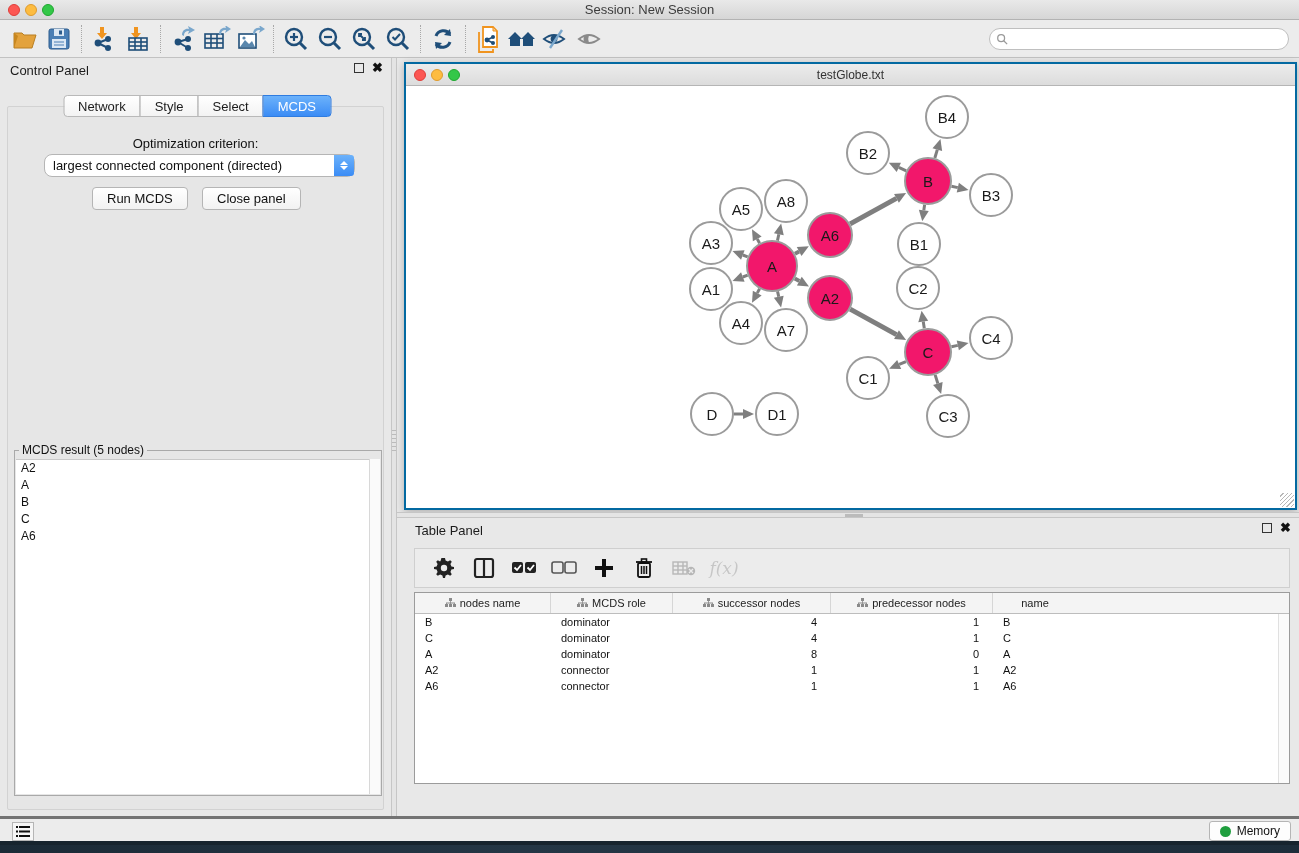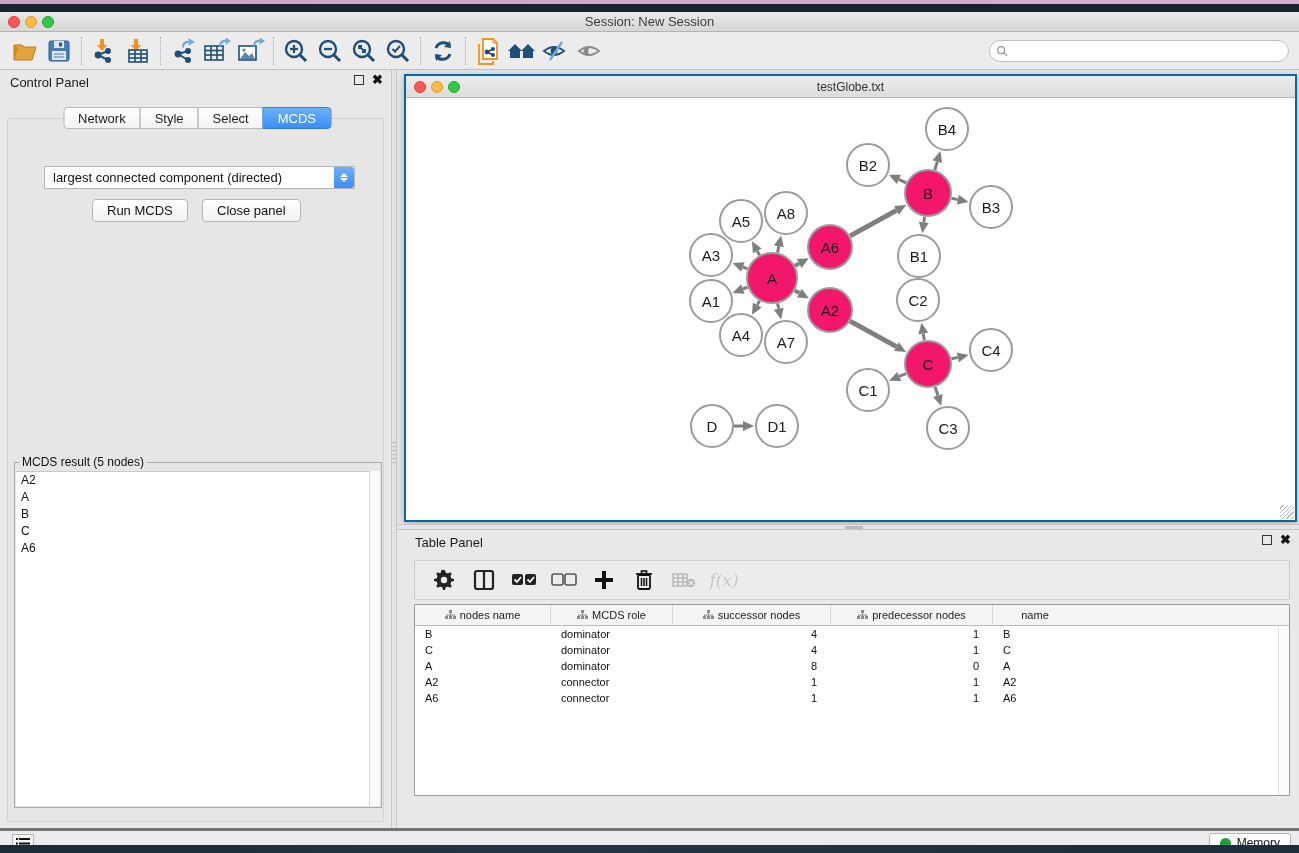--- a/index.html
+++ b/index.html
@@ -3,21 +3,21 @@
 <meta charset="utf-8">
 <style>
   * { box-sizing: border-box; margin: 0; padding: 0; }
   html,body { width:1299px; height:853px; font-family:"Liberation Sans",sans-serif; background:#17242e; overflow:hidden; }
 
   
   #desktop-top { position:absolute; top:0; left:0; width:1299px; height:4px; background:linear-gradient(90deg,#caa3c9,#d4afd2); }
   #desktop-bottom { position:absolute; top:845px; left:0; width:1299px; height:8px; background:linear-gradient(90deg,#1b2a36,#243645 40%,#1d2d3a); }
 
   
-  #app { position:absolute; top:12px; left:0; width:1299px; height:841px; background:#ececec; }
+  #app { position:absolute; top:0; left:0; width:1299px; height:841px; background:#ececec; }
 
   
   #titlebar { position:absolute; top:0; left:0; right:0; height:20px; background:linear-gradient(#e9e9e9,#d6d6d6); border-bottom:1px solid #b3b3b3; }
   .tl { position:absolute; top:4px; width:12px; height:12px; border-radius:50%; }
   .tl.red { background:#fc5753; border:1px solid #df3e3a; }
   .tl.yellow { background:#fdbc40; border:1px solid #de9b2d; }
   .tl.green { background:#33c748; border:1px solid #1ea72f; }
   #titlebar .wtitle { position:absolute; top:2px; left:0; right:0; text-align:center; font-size:13px; color:#3c3c3c; }
 
   
@@ -42,21 +42,21 @@
 
   
   .segtabs { position:absolute; display:flex; }
   .segtab { height:22px; padding:0 14px; background:linear-gradient(#ffffff,#f3f3f3); border:1px solid #b9b9b9; font-size:13px; color:#1c1c1c; display:flex; align-items:center; margin-left:-1px; cursor:pointer; }
   .segtab:first-child { border-radius:4px 0 0 4px; margin-left:3px; }
   .segtab:last-child { border-radius:0 4px 4px 0; }
   .segtab.active { background:linear-gradient(#6cb2fb,#3b8cf5); border-color:#2f7ce0; color:#fff; }
   #cp-tabs { top:37px; left:50%; transform:translateX(-50%); z-index:3; }
 
   #opt-label { position:absolute; top:78px; left:0; right:0; text-align:center; font-size:13px; color:#111; }
-  #opt-select { position:absolute; top:96px; left:44px; width:311px; height:23px; background:#fff; border:1px solid #b5b5b5; border-radius:0; font-size:13px; color:#111; display:flex; align-items:center; cursor:pointer; }
+  #opt-select { position:absolute; top:96px; left:44px; width:311px; height:23px; background:#fff; border:1px solid #b5b5b5; border-radius:8px; font-size:13px; color:#111; display:flex; align-items:center; cursor:pointer; }
   #opt-select .sel-text { flex:1; padding-left:8px; white-space:nowrap; overflow:hidden; }
   #opt-select .stepper { width:20px; height:21px; border-radius:0 3px 3px 0; background:linear-gradient(#6cb2fb,#3b8cf5); display:flex; flex-direction:column; align-items:center; justify-content:center; gap:1px; }
   .chev { width:0; height:0; border-left:4px solid transparent; border-right:4px solid transparent; }
   .chev.up { border-bottom:4px solid #fff; }
   .chev.down { border-top:4px solid #fff; }
 
   .mac-btn { position:absolute; height:23px; background:linear-gradient(#ffffff,#f2f2f2); border:1px solid #b5b5b5; border-radius:4px; font-size:13px; color:#111; display:flex; align-items:center; justify-content:center; cursor:pointer; padding:0 14px; }
   #run-btn { top:129px; left:92px; }
   #close-btn { top:129px; left:202px; }
 
@@ -287,20 +287,21 @@
           <span class="close-icon">✖</span>
         </span>
       </div>
       <div class="cp-content"></div>
       <div class="segtabs" id="cp-tabs">
           <div class="segtab">Network</div>
           <div class="segtab">Style</div>
           <div class="segtab">Select</div>
           <div class="segtab active">MCDS</div>
         </div>
+      <div id="opt-label">Optimization criterion:</div>
       <div id="opt-select">
         <span class="sel-text">largest connected component (directed)</span>
         <span class="stepper">
             <span class="chev up"></span>
             <span class="chev down"></span>
           </span>
       </div>
       <div class="mac-btn" id="run-btn">Run MCDS</div>
       <div class="mac-btn" id="close-btn">Close panel</div>
       <div id="result-box">

